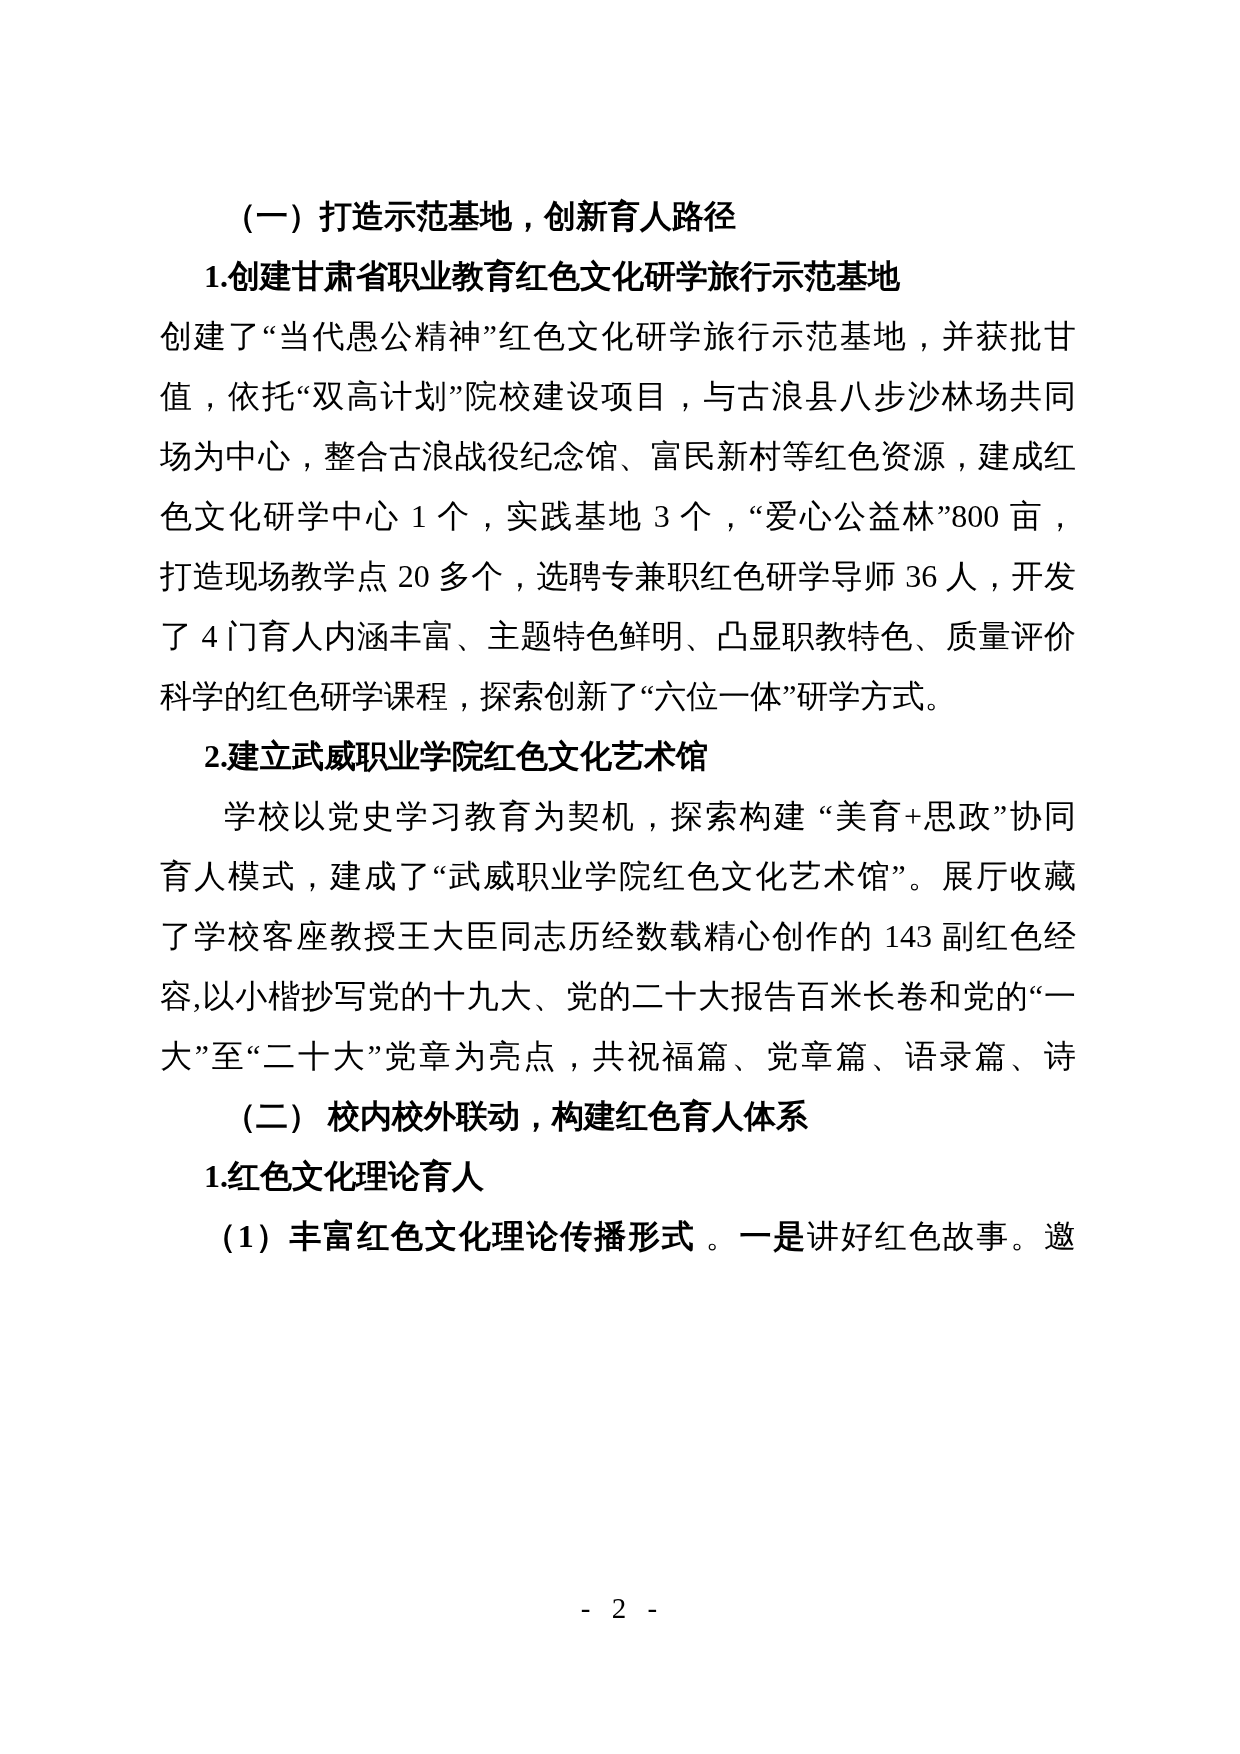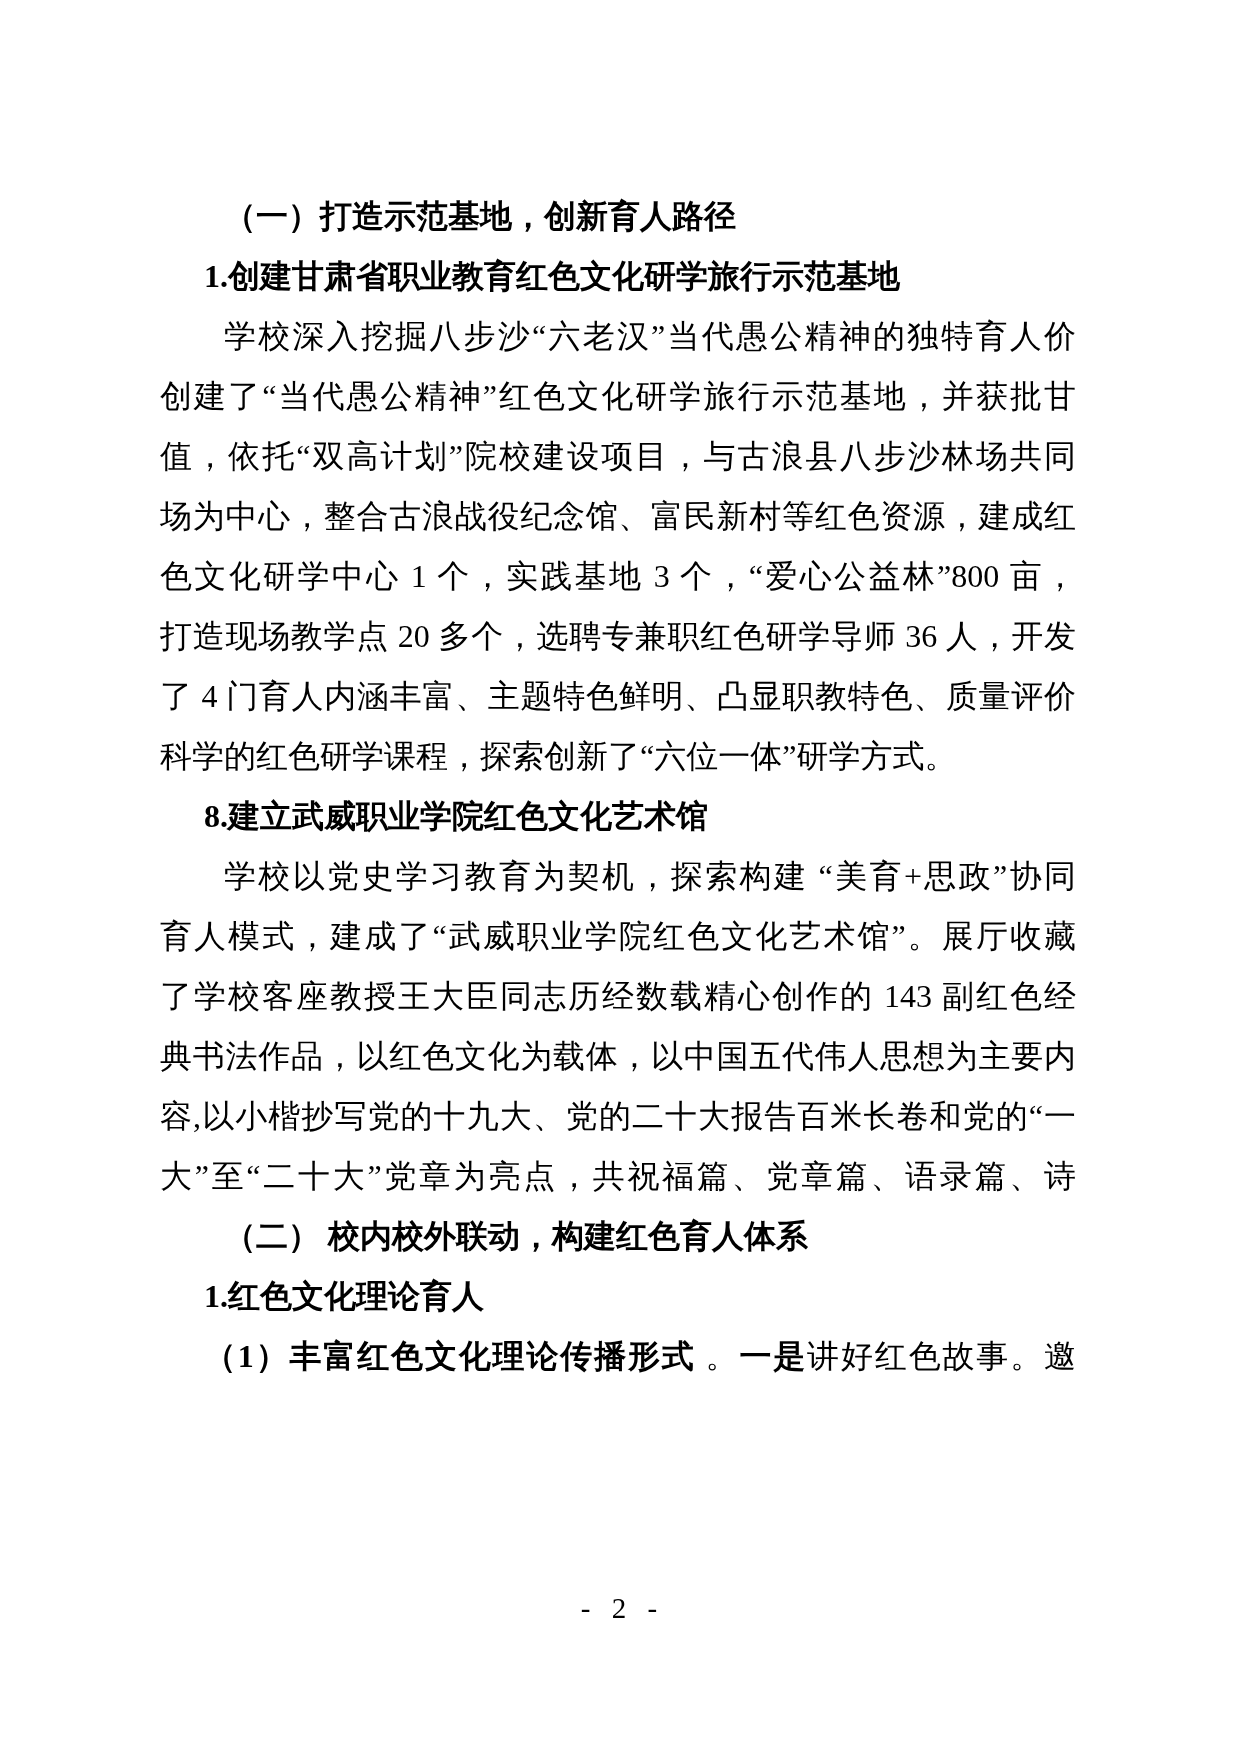--- a/index.html
+++ b/index.html
@@ -40,35 +40,33 @@
 </style>
 </head>
 <body>
 
 <div class="page">
   <div class="content">
 
     <div class="line b ip">（一）打造示范基地，创新育人路径</div>
     <div class="line b ih">1.创建甘肃省职业教育红色文化研学旅行示范基地</div>
 
-    <div class="line j ip">学校深入挖掘八步沙“六老汉”当代愚公精神的独特育人价</div>
     <div class="line j">创建了“当代愚公精神”红色文化研学旅行示范基地，并获批甘</div>
     <div class="line j">值，依托“双高计划”院校建设项目，与古浪县八步沙林场共同</div>
     <div class="line j">场为中心，整合古浪战役纪念馆、富民新村等红色资源，建成红</div>
     <div class="line j">色文化研学中心 1 个，实践基地 3 个，“爱心公益林”800 亩，</div>
     <div class="line j">打造现场教学点 20 多个，选聘专兼职红色研学导师 36 人，开发</div>
     <div class="line j">了 4 门育人内涵丰富、主题特色鲜明、凸显职教特色、质量评价</div>
     <div class="line">科学的红色研学课程，探索创新了“六位一体”研学方式。</div>
 
-    <div class="line b ih">8.建立武威职业学院红色文化艺术馆</div>
+    <div class="line b ih">2.建立武威职业学院红色文化艺术馆</div>
 
     <div class="line j ip">学校以党史学习教育为契机，探索构建 “美育+思政”协同</div>
     <div class="line j">育人模式，建成了“武威职业学院红色文化艺术馆”。展厅收藏</div>
     <div class="line j">了学校客座教授王大臣同志历经数载精心创作的 143 副红色经</div>
-    <div class="line j">典书法作品，以红色文化为载体，以中国五代伟人思想为主要内</div>
     <div class="line j">容,以小楷抄写党的十九大、党的二十大报告百米长卷和党的“一</div>
     <div class="line j">大”至“二十大”党章为亮点，共祝福篇、党章篇、语录篇、诗</div>
 
     <div class="line b ip">（二） 校内校外联动，构建红色育人体系</div>
     <div class="line b ih">1.红色文化理论育人</div>
 
     <div class="line j ih"><span class="b">（1）丰富红色文化理论传播形式</span><span> 。</span><span class="b">一是</span><span>讲好红色故事。邀</span></div>
 
   </div>
 

